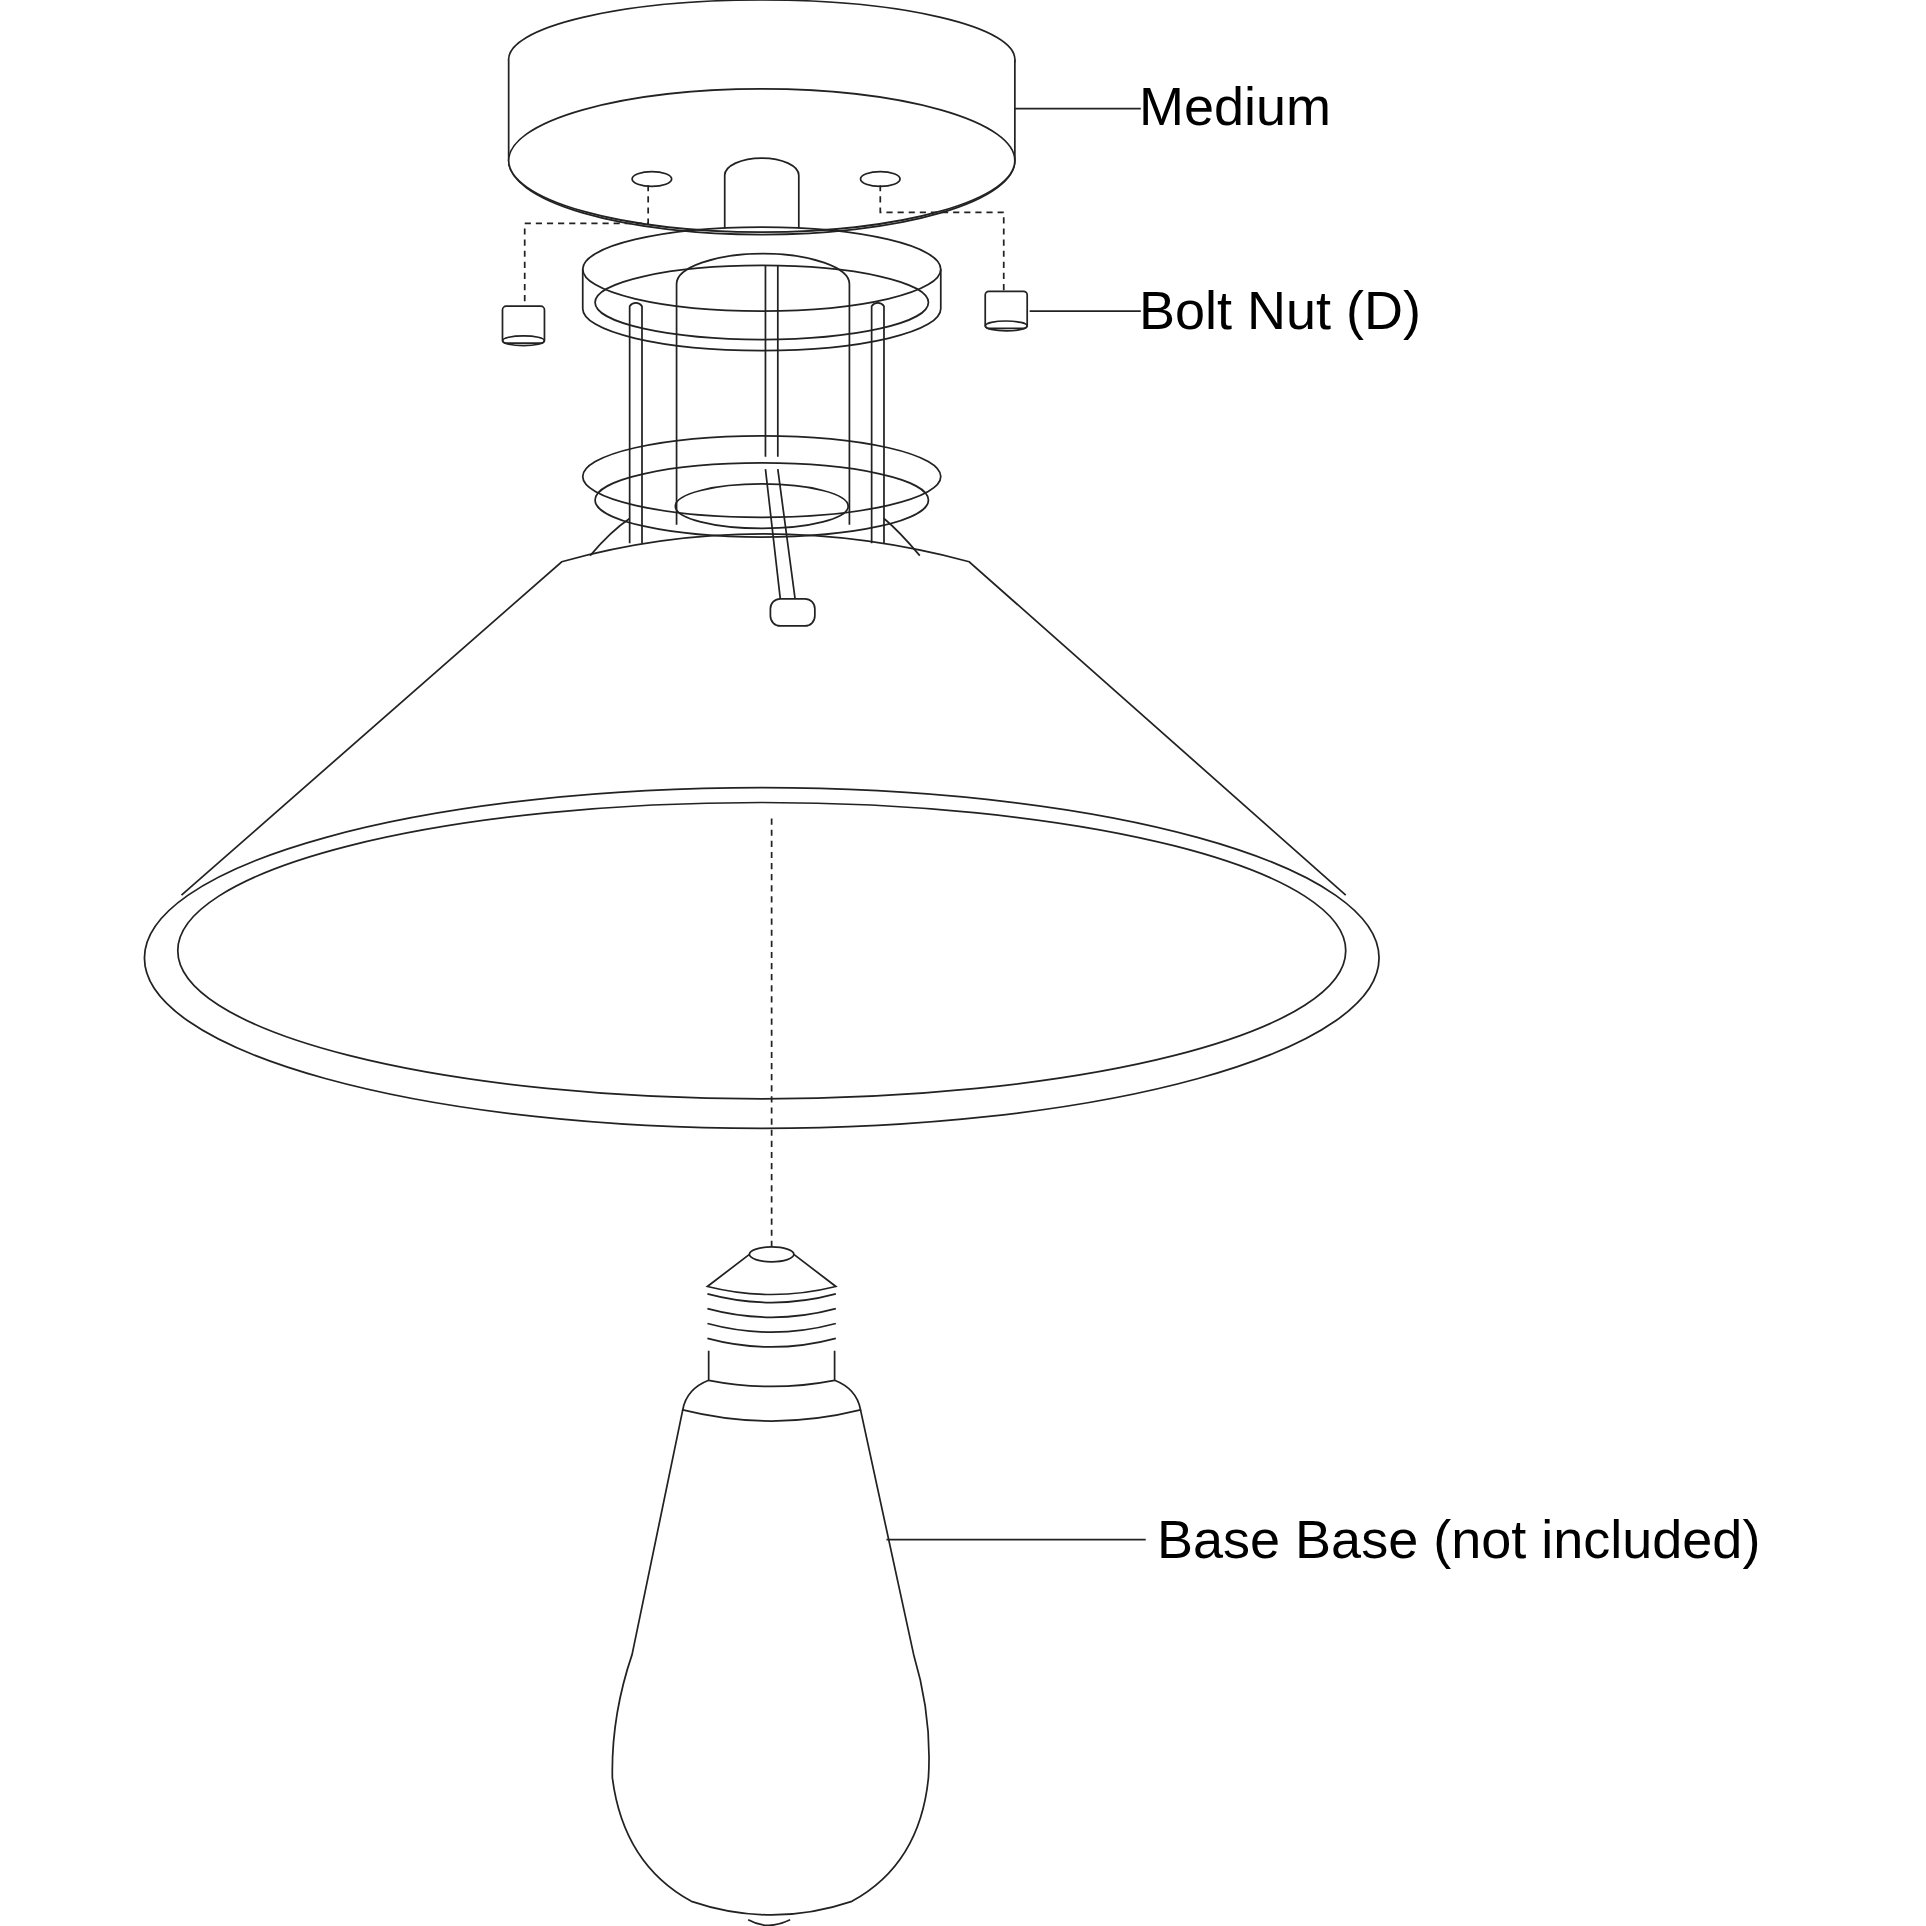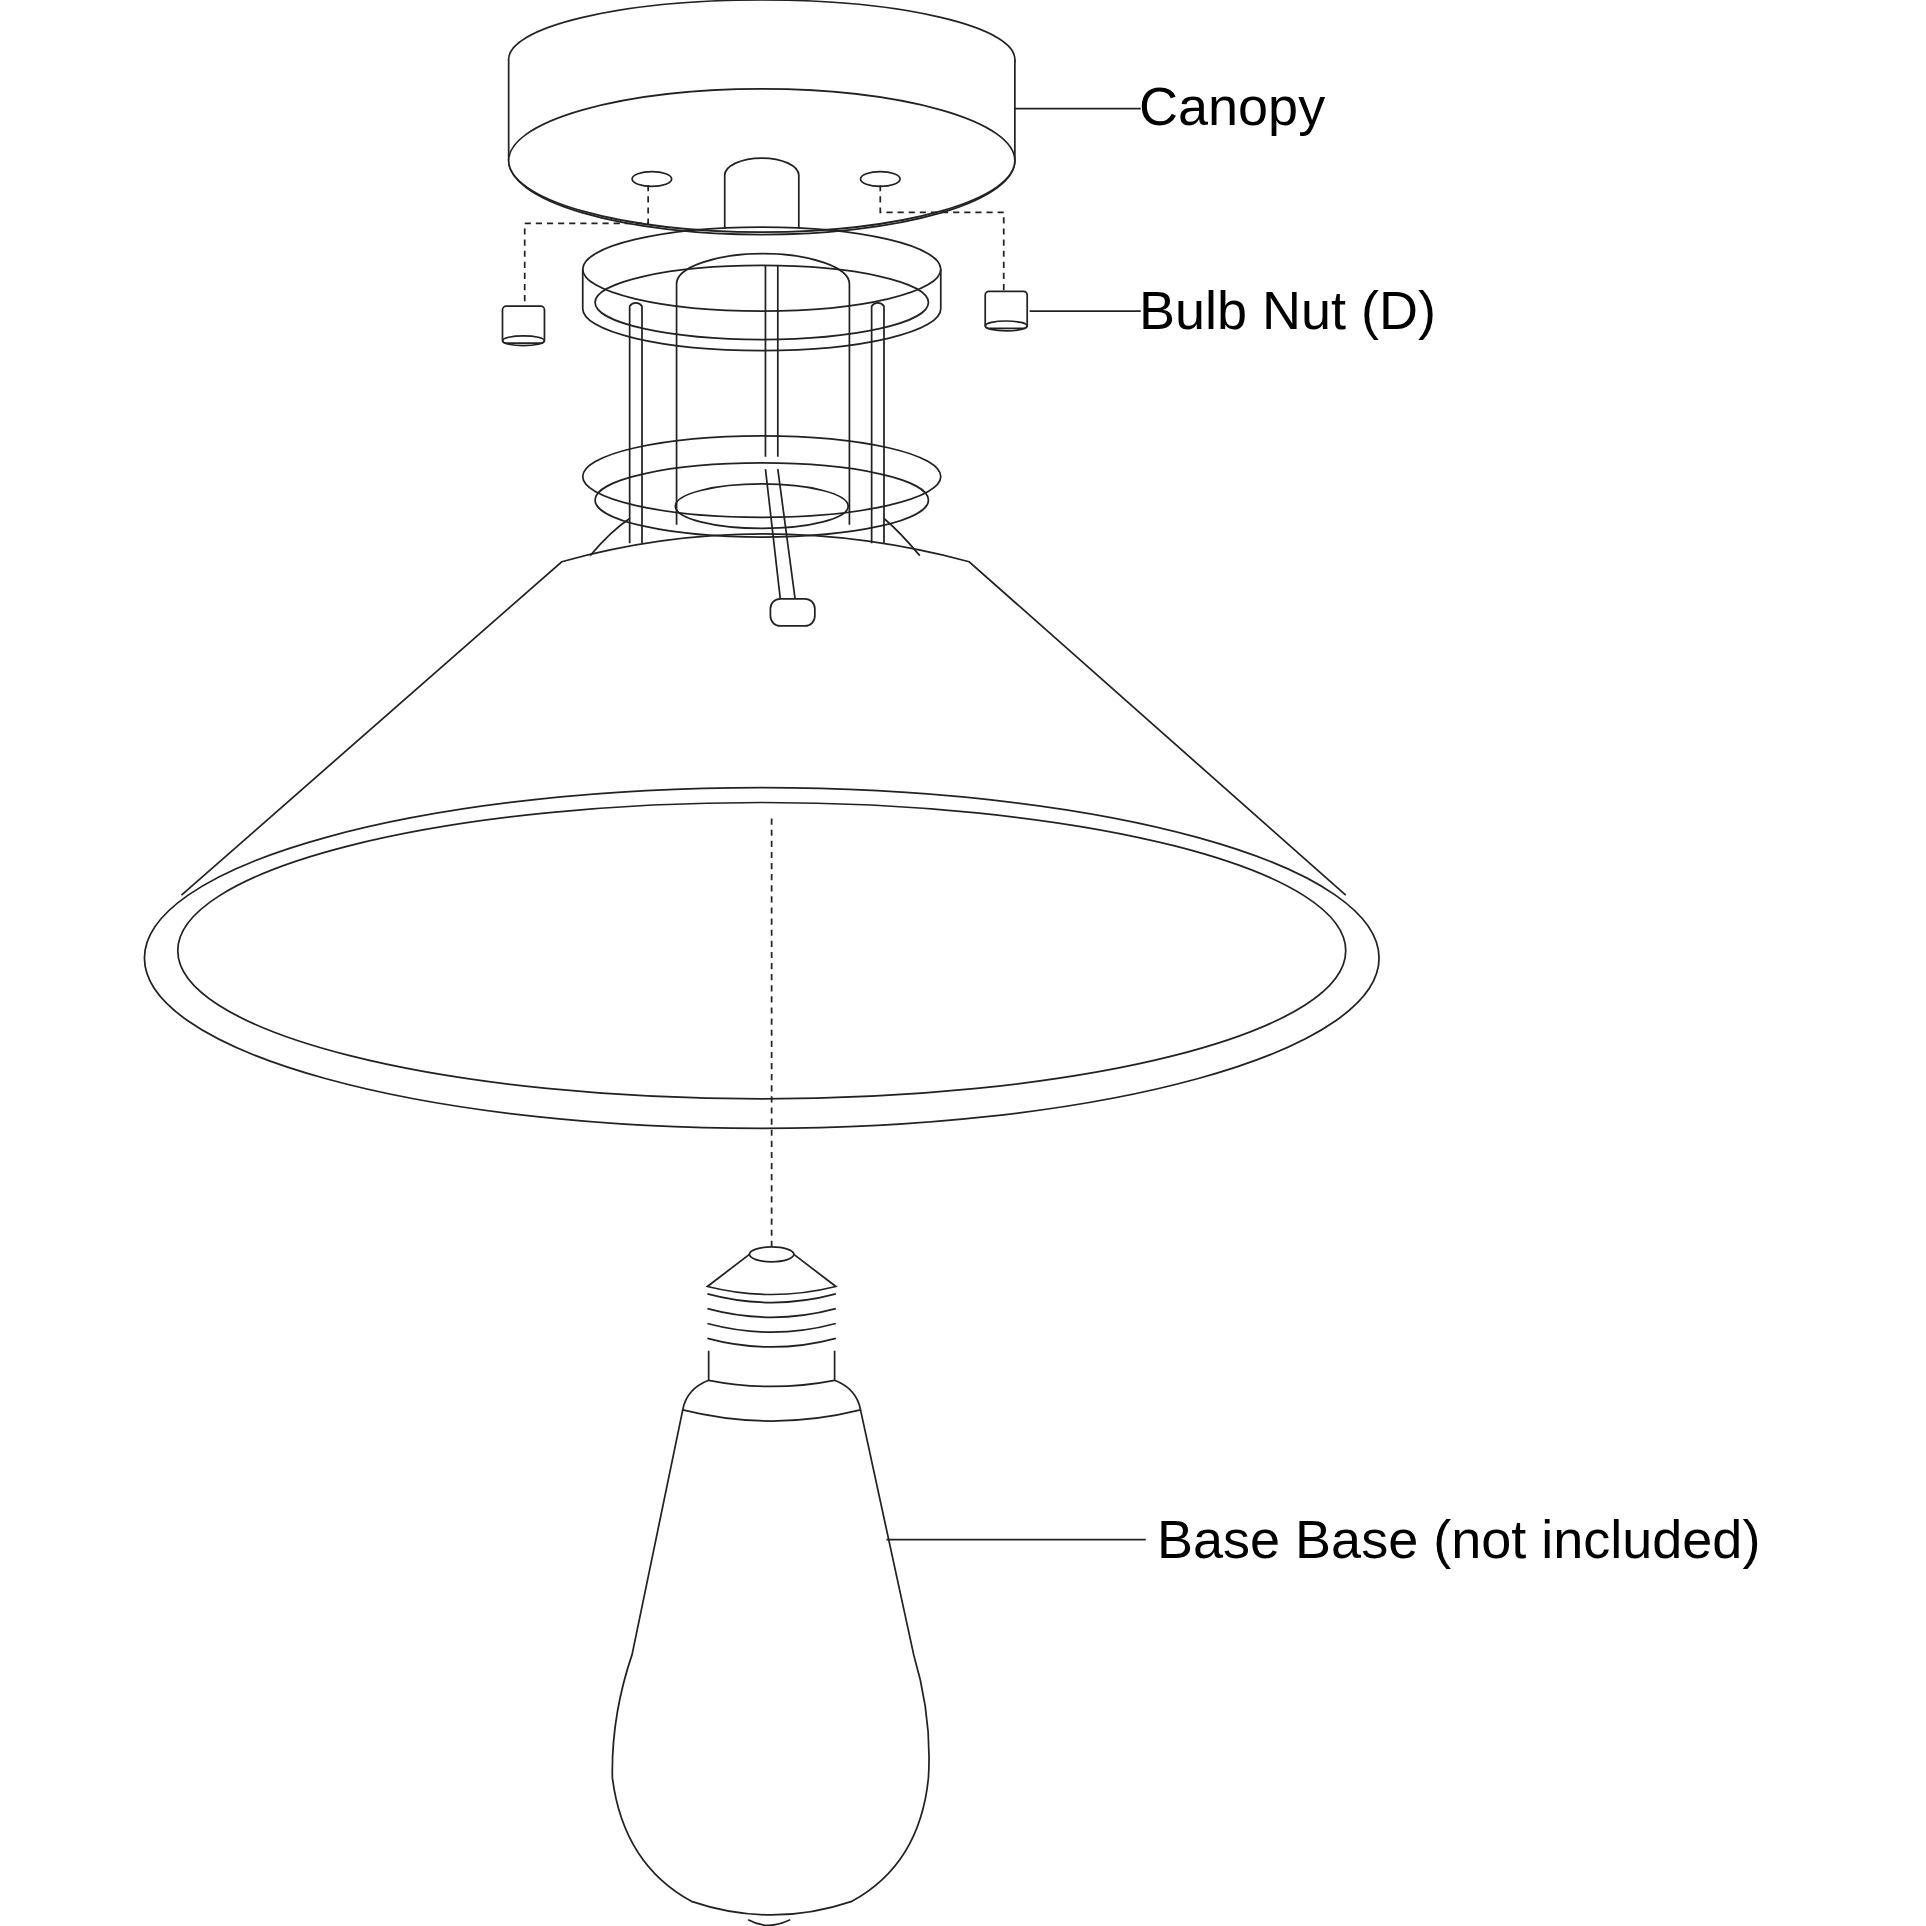--- a/index.html
+++ b/index.html
@@ -76,19 +76,19 @@
     <path d="M606 1555 Q622 1564 640 1555"></path>
   </g>
 
   <g>
     <line x1="822" y1="88" x2="924" y2="88"></line>
     <line x1="834" y1="252" x2="924" y2="252"></line>
     <line x1="718" y1="1247" x2="928" y2="1247"></line>
   </g>
 </svg>
 
-<div class="label lbl-canopy">Canopy</div>
-<div class="label lbl-nut">Bulb Nut (D)</div>
+<div class="label lbl-canopy">Medium</div>
+<div class="label lbl-nut">Bolt Nut (D)</div>
 <div class="label lbl-bulb">
   <div>Base Base (not included)</div>
 </div>
 </div>
 
 
 </body></html>

